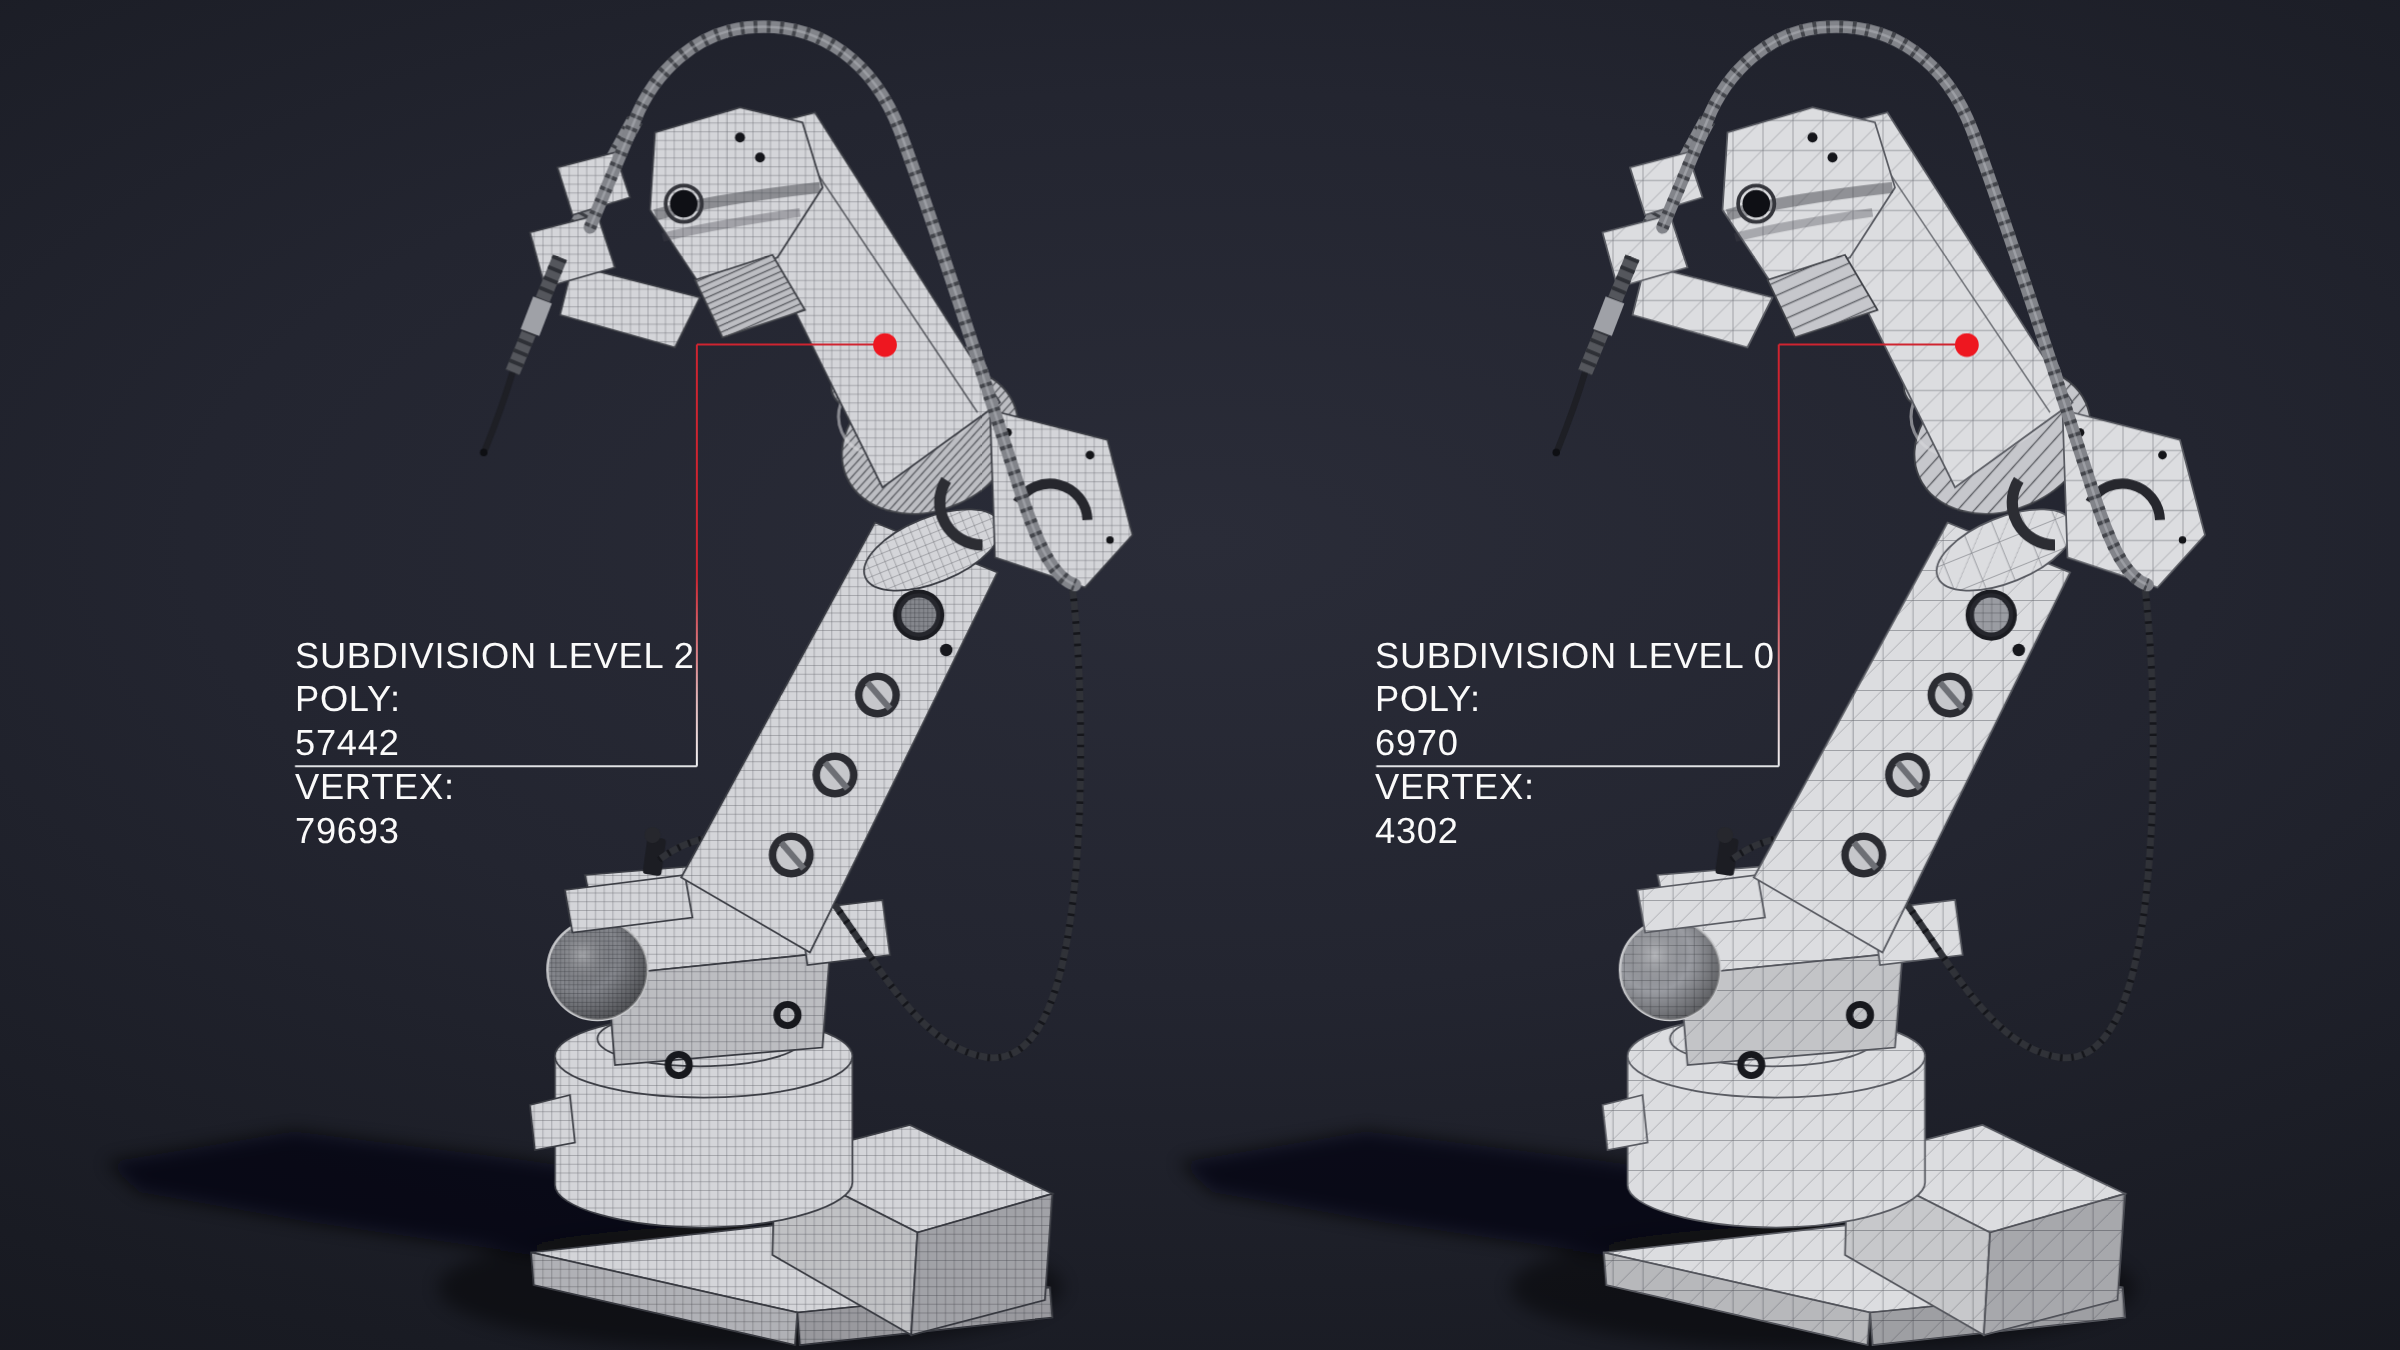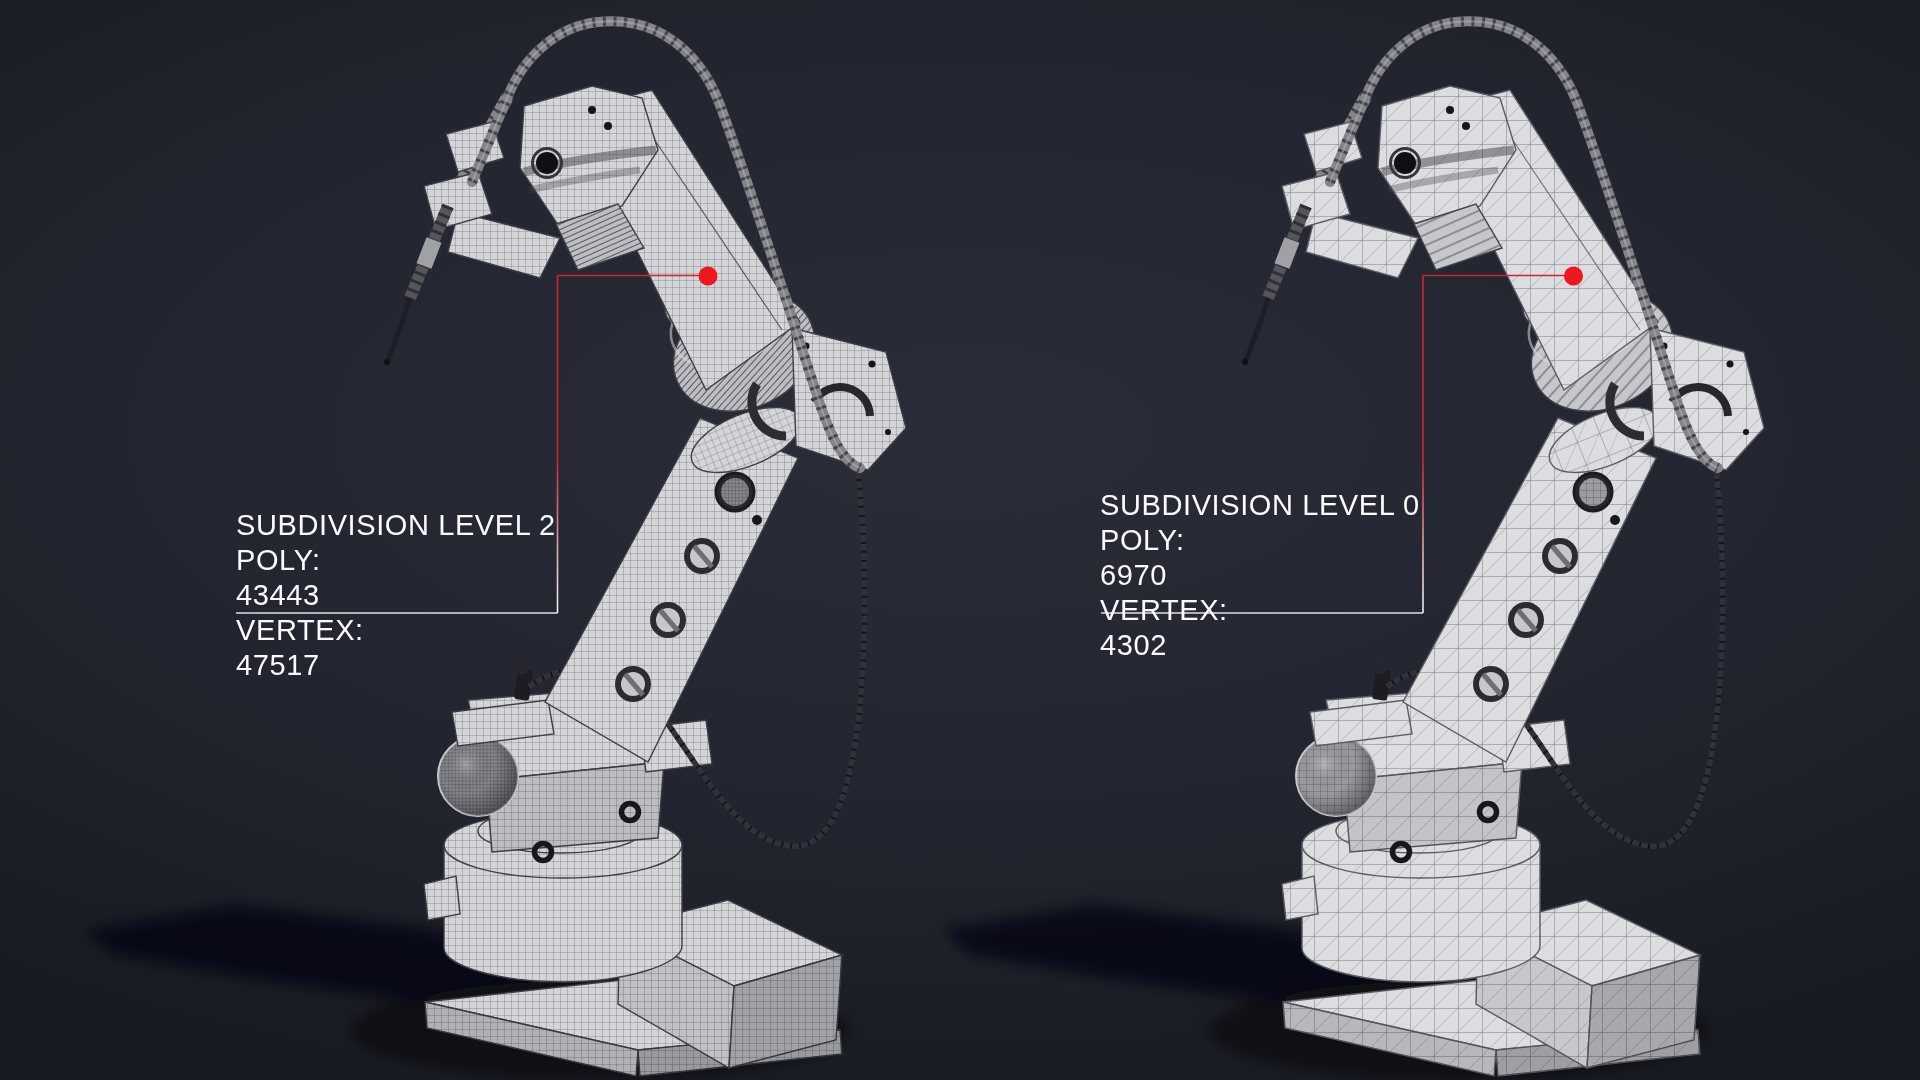--- a/index.html
+++ b/index.html
@@ -16,21 +16,21 @@
   .rib{ fill:var(--ribbed); }
   .dense{ fill:var(--dense); }
   .edge{ stroke:var(--edge); }
   .annotation{
     position:absolute; width:340px; color:#fafafa;
     font-size:29px; line-height:35px; letter-spacing:.6px; white-space:nowrap;
   }
   .ann-row{ display:flex;flex-direction:column; }
   .ann-label{ display:inline-block; width:131px; }
   #annL{ left:236px; top:508px; }
-  #annR{ left:1100px; top:488px; }
+  #annR{ left:1100px; top:508px; }
 </style>
 </head>
 <body>
 
 <div class="stage">
   <svg class="scene" width="1920" height="1080" viewBox="0 0 1920 1080" xmlns="http://www.w3.org/2000/svg">
     <defs>
       <filter id="softBlur" x="-40%" y="-40%" width="180%" height="180%">
         <feGaussianBlur stdDeviation="7"></feGaussianBlur>
       </filter>
@@ -184,25 +184,25 @@
       <line x1="1423" y1="275.5" x2="1423" y2="613" stroke="url(#vgrad)" stroke-width="1.6"></line>
       <line x1="1101" y1="613" x2="1423" y2="613" stroke-width="1.6" opacity="0.92" stroke="#f1f2f4"></line>
       <circle cx="1573.5" cy="276" r="9.5" fill="#ee1720"></circle>
     </g>
   </svg>
 
   <div class="annotation" id="annL">
     <div>SUBDIVISION LEVEL 2</div>
     <div class="ann-row">
       <span class="ann-label">POLY:</span>
-      <span class="ann-value">43443</span>
+      <span class="ann-value">57442</span>
     </div>
     <div class="ann-row">
       <span class="ann-label">VERTEX:</span>
-      <span class="ann-value">47517</span>
+      <span class="ann-value">79693</span>
     </div>
   </div>
 
   <div class="annotation" id="annR">
     <div>SUBDIVISION LEVEL 0</div>
     <div class="ann-row">
       <span class="ann-label">POLY:</span>
       <span class="ann-value">6970</span>
     </div>
     <div class="ann-row">

